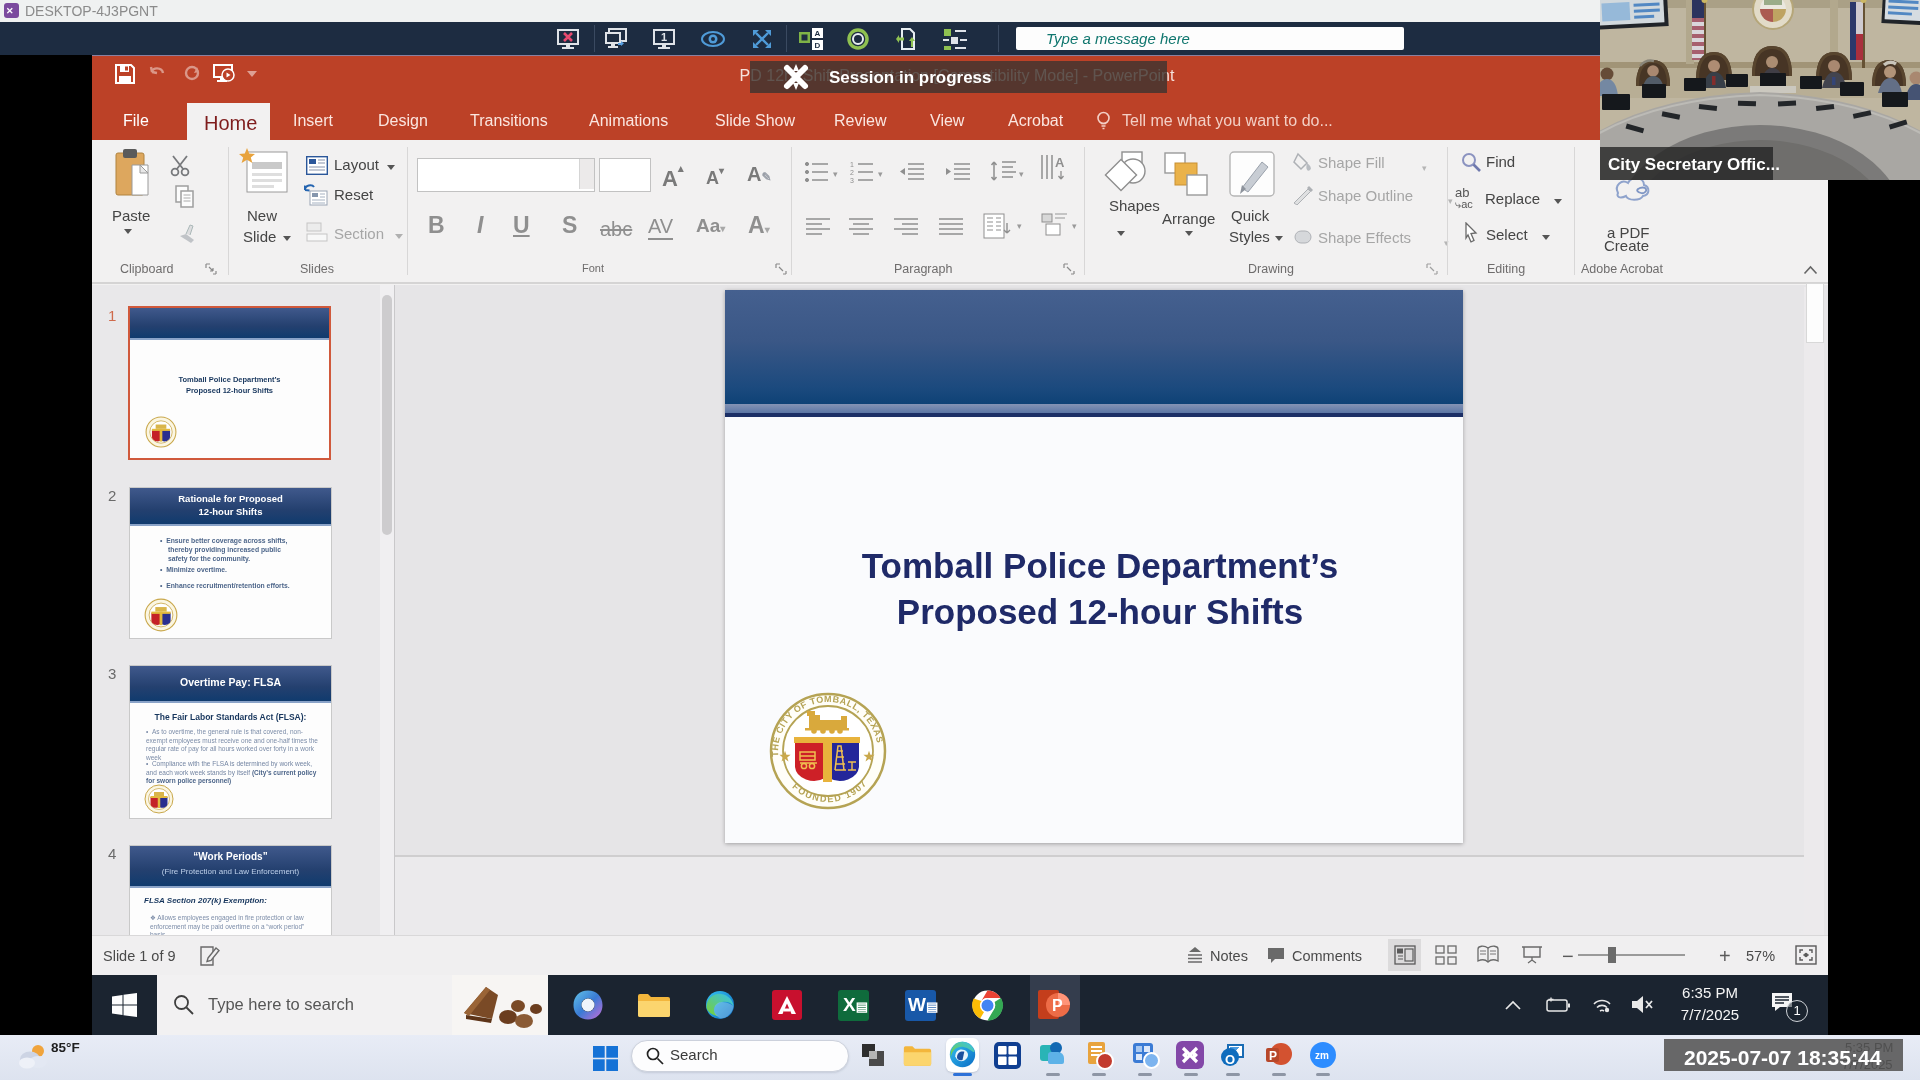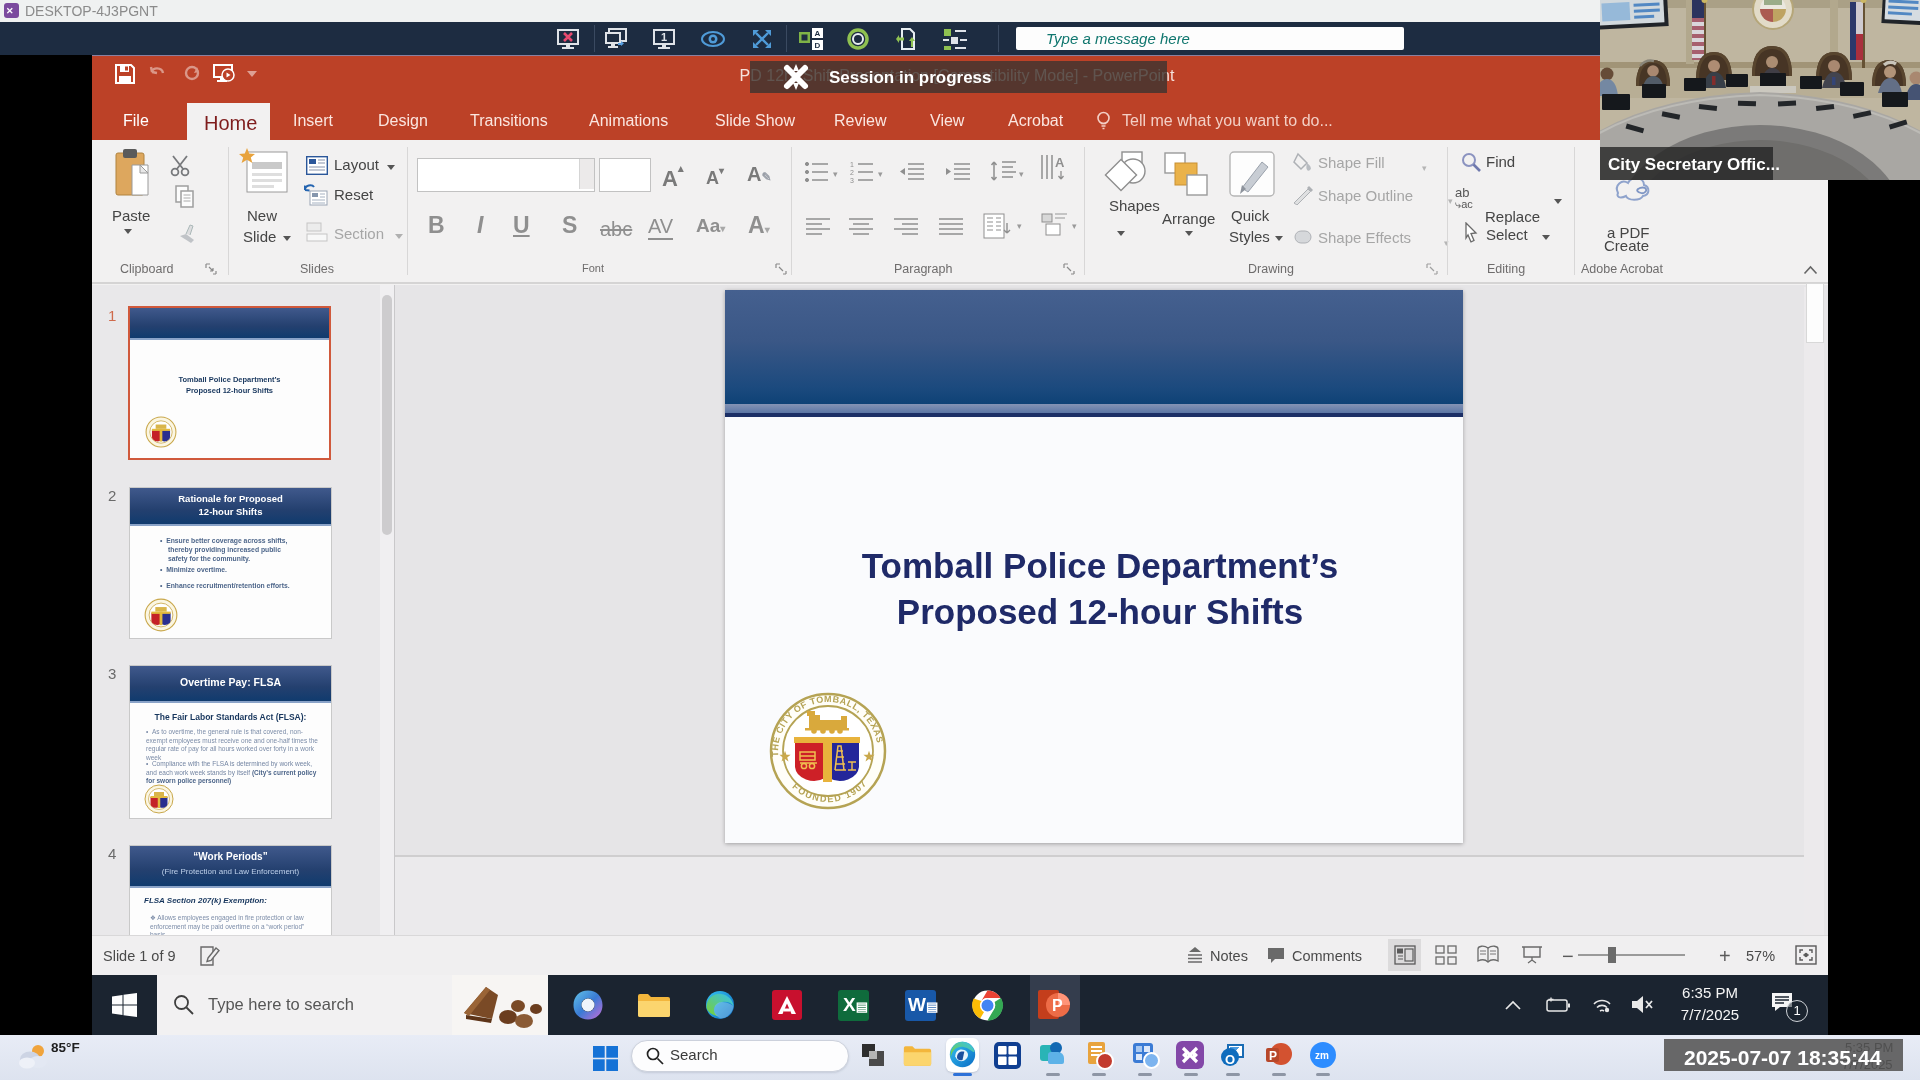--- a/index.html
+++ b/index.html
@@ -326,21 +326,21 @@
         <path d="M1 1h4M1 1v4M8 11h3M11 11V8M4 4l4 4" stroke-width="1.2"></path>
       </svg>
       <div class="ab" style="left:1355px;top:92px;width:1px;height:128px;background:#d8d7d7;"></div>
 
       <svg class="ab" style="left:1368px;top:96px;" width="22" height="22" viewBox="0 0 22 22">
         <circle cx="9" cy="9" r="6" fill="none" stroke="#8b93c0" stroke-width="2"></circle>
         <path d="M13.5 13.5L20 20" stroke="#6f79ad" stroke-width="2.6"></path>
       </svg>
       <div class="ab" style="left:1394px;top:98px;">Find</div>
       <div class="ab" style="left:1363px;top:132px;font-size:13px;color:#555;line-height:11px;">ab<br><span style="font-size:11px;">⤷ac</span></div>
-      <div class="ab" style="left:1393px;top:135px;margin-top:18px;">Replace</div>
+      <div class="ab" style="left:1393px;top:135px;">Replace</div>
       <div class="ab" style="left:1462px;top:144px;width:0;height:0;border-left:4px solid transparent;border-right:4px solid transparent;border-top:5px solid #555;"></div>
       <svg class="ab" style="left:1370px;top:167px;" width="18" height="24" viewBox="0 0 18 24">
         <path d="M4 1l10 10-5 .5 3 7-3 1.4-3-7L4 16z" fill="#fff" stroke="#6a6a6a" stroke-width="1.3"></path>
       </svg>
       <div class="ab" style="left:1394px;top:171px;">Select</div>
       <div class="ab" style="left:1450px;top:180px;width:0;height:0;border-left:4px solid transparent;border-right:4px solid transparent;border-top:5px solid #555;"></div>
       <div class="ab" style="left:1395px;top:207px;font-size:12.5px;color:#6e6c6c;">Editing</div>
       <div class="ab" style="left:1482px;top:92px;width:1px;height:128px;background:#d8d7d7;"></div>
 
       <svg class="ab" style="left:1520px;top:118px;" width="40" height="30" viewBox="0 0 40 30">

